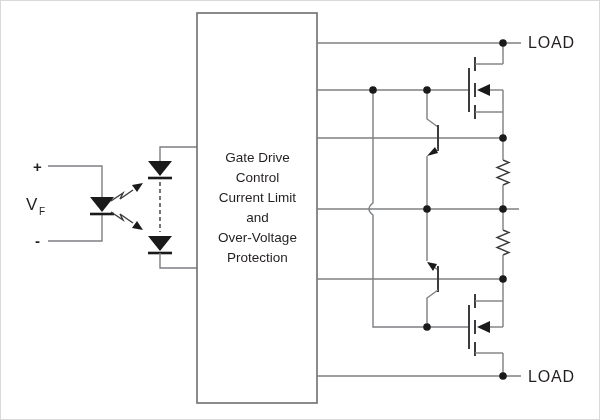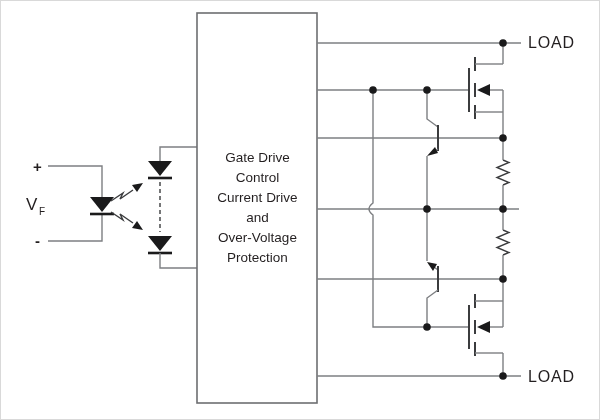--- a/index.html
+++ b/index.html
@@ -145,18 +145,18 @@
       <circle class="solid" cx="502" cy="375" r="3.8"></circle>
     </g>
 
     <text class="svgtext load-label" x="527" y="47">LOAD</text>
     <text class="svgtext load-label" x="527" y="381">LOAD</text>
   </svg>
 
   <div class="block-text">
     <div class="block-section">Gate Drive
 Control</div>
-    <div class="block-section">Current Drive
+    <div class="block-section">Current Limit
 and
 Over-Voltage
 Protection</div>
   </div>
 </div>
 
 </body></html>

